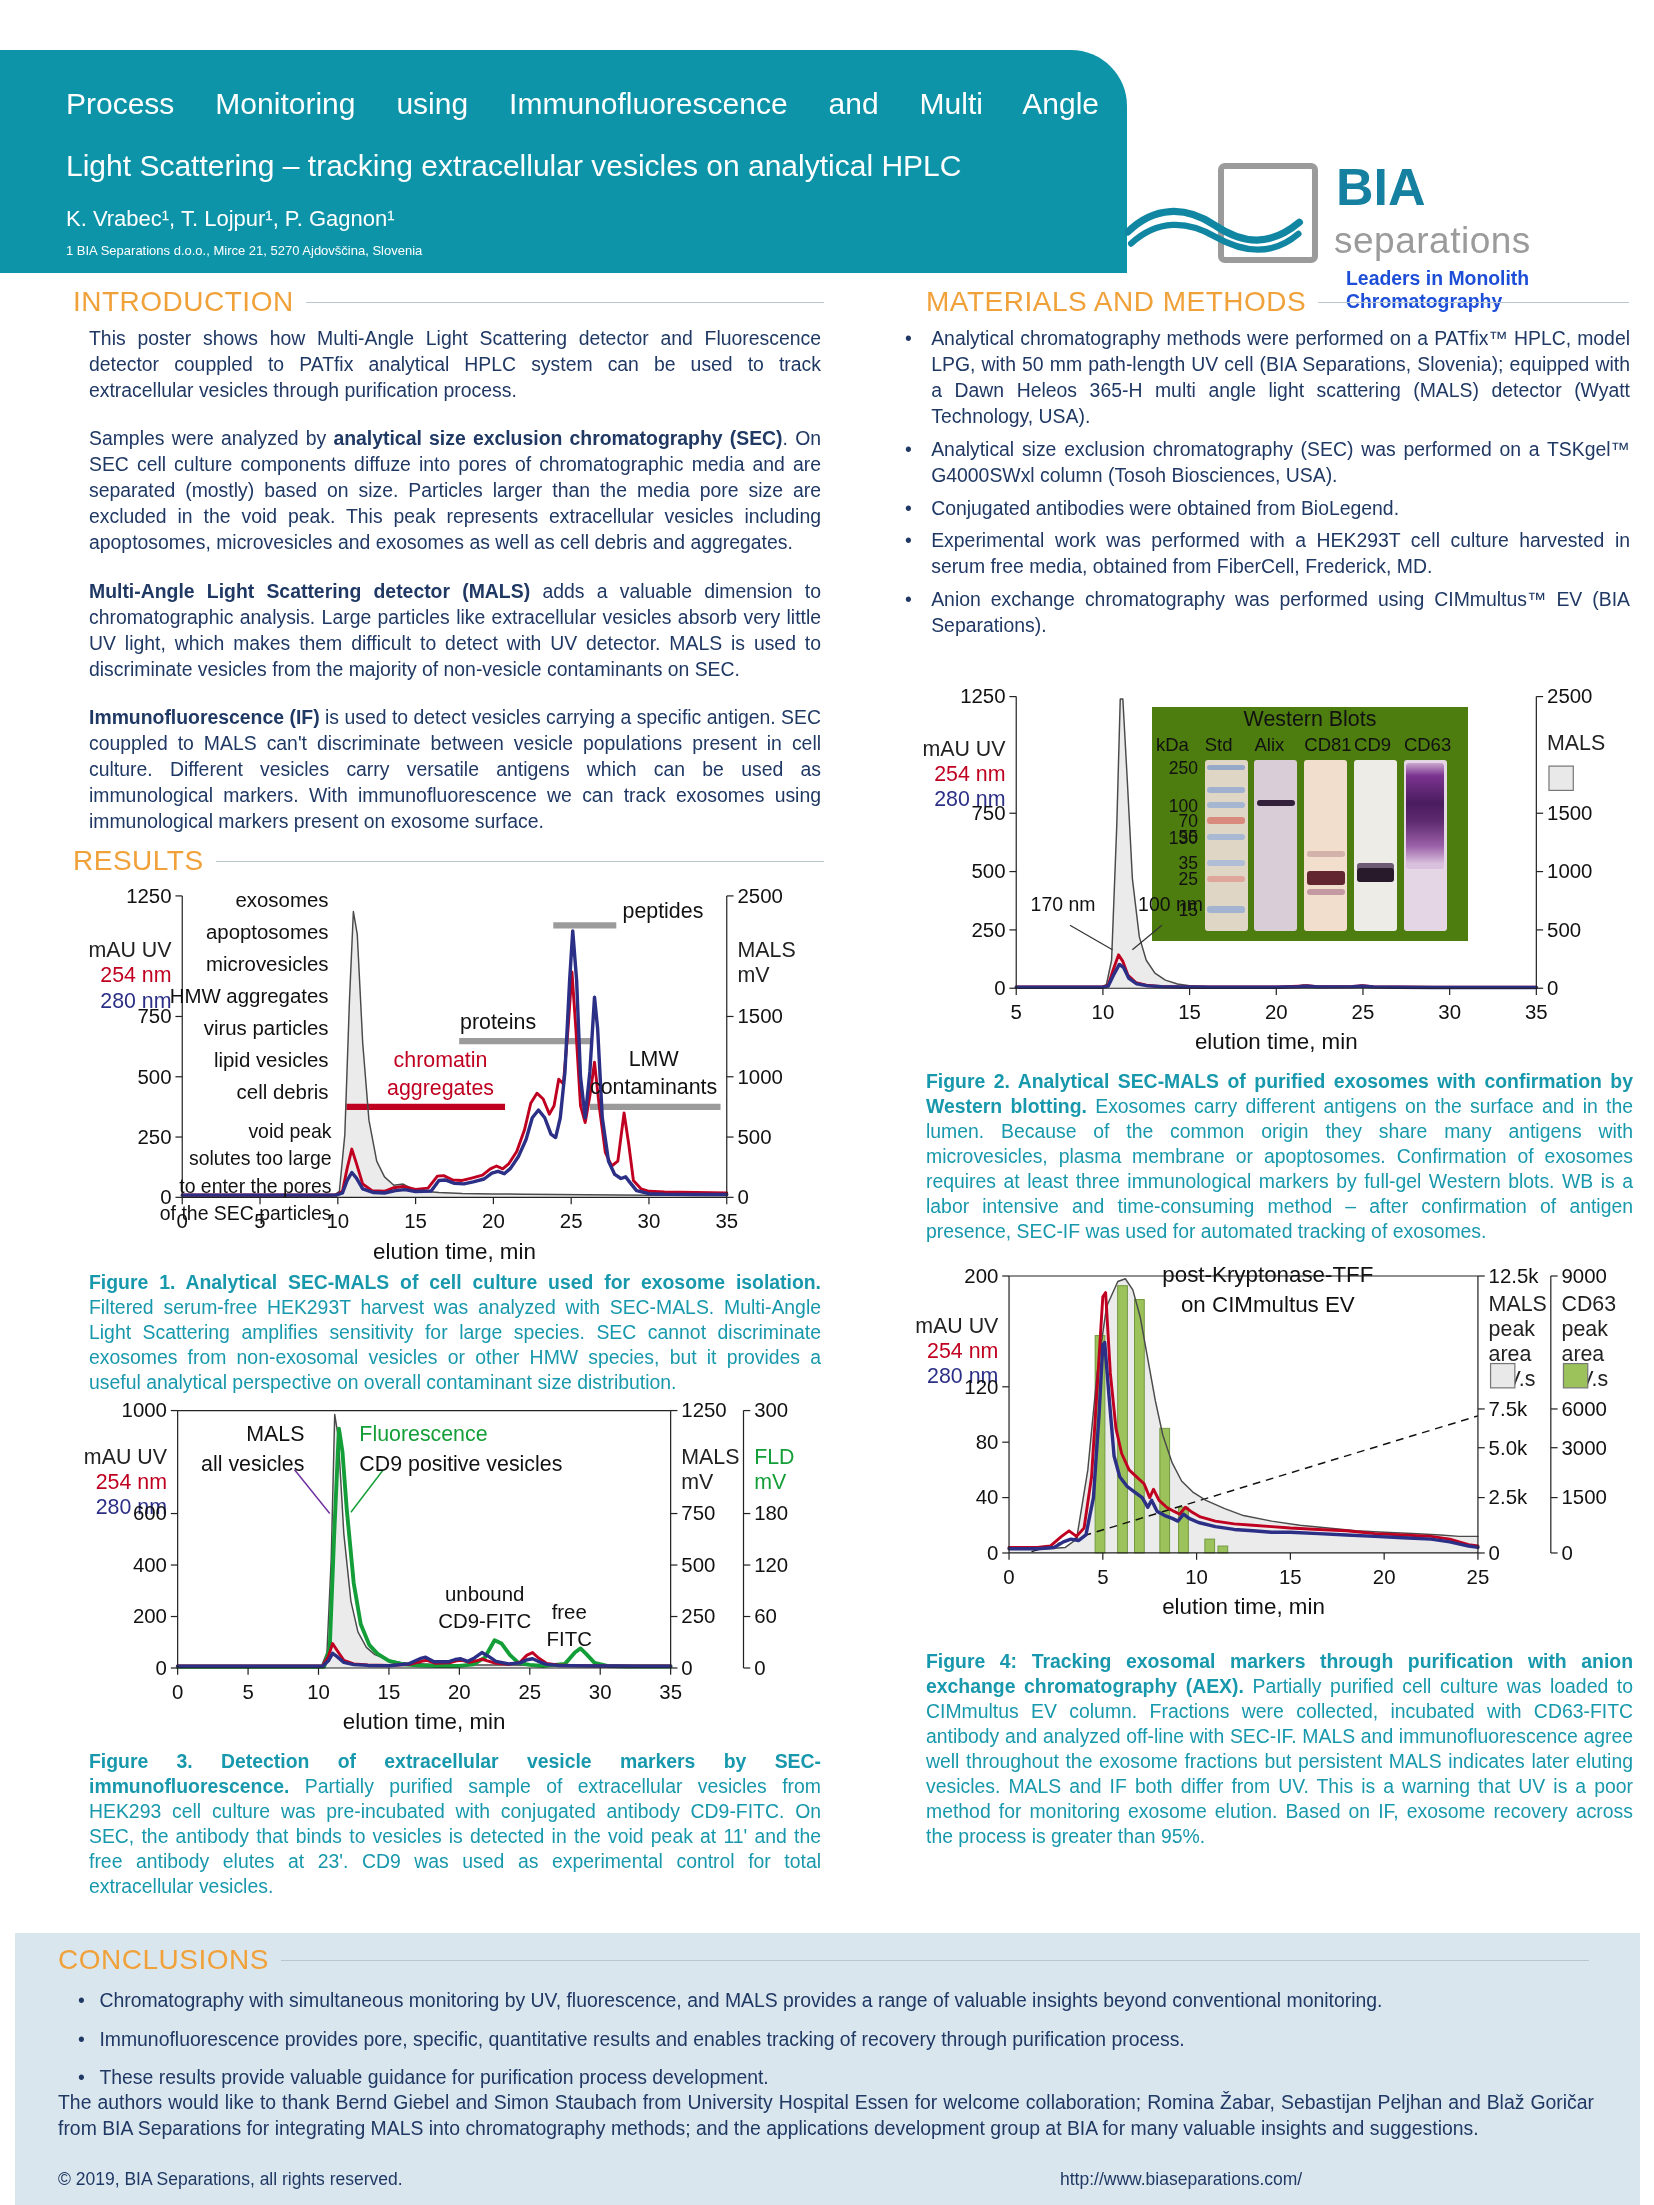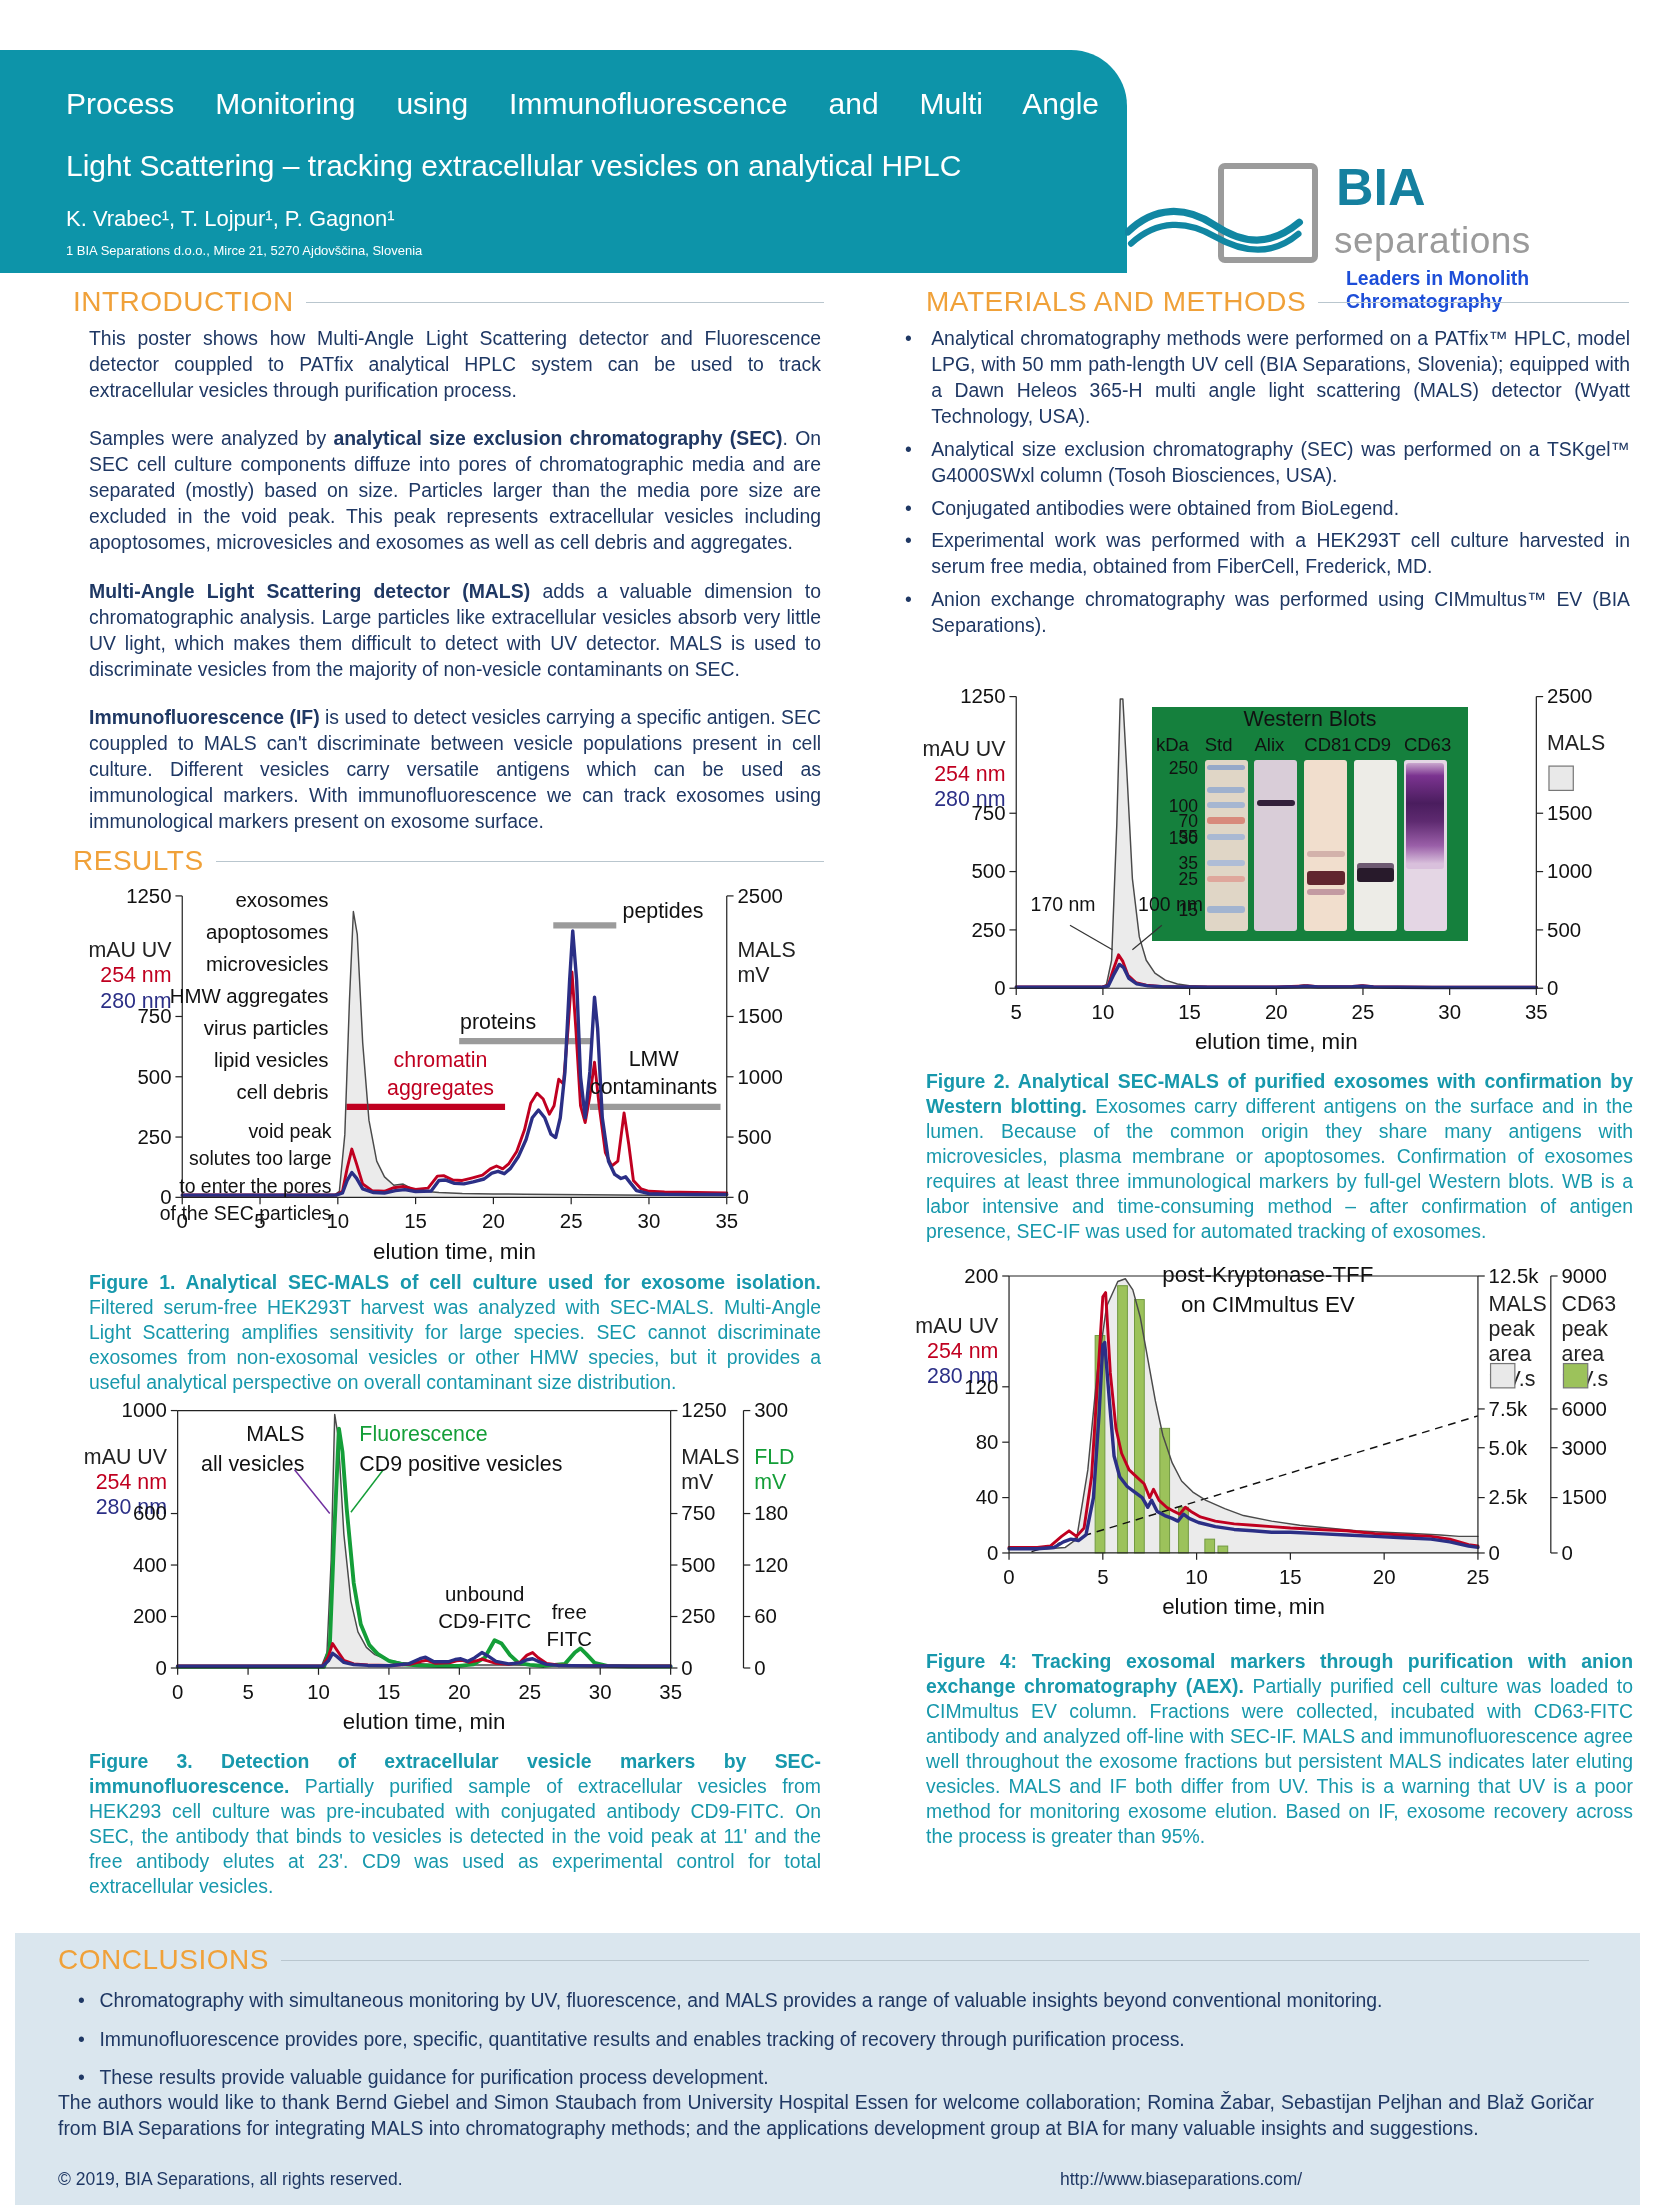--- a/index.html
+++ b/index.html
@@ -27,21 +27,21 @@
   .para{font-size:19.4px;line-height:26px;text-align:justify;color:#1F3864}
   .para b{font-weight:700}
   .mm-item{display:flex;gap:13.6px;margin-bottom:6.8px}
   .mm-item .dot{width:12.6px;font-size:19.4px;line-height:26px}
   .mm-item .txt{flex:1;font-size:19.4px;line-height:26px;text-align:justify}
   .caption{font-size:19.4px;line-height:25px;text-align:justify;color:#1798AC}
   .caption b{font-weight:700}
   .chart{background:#fff}
   .chart svg{position:absolute;left:0;top:0}
   
-  #blot{left:250px;top:30px;width:316px;height:234px;background:#15803d}
+  #blot{left:250px;top:30px;width:316px;height:234px;background:#4d7c0f}
   #blot .btitle{text-align:center;font-size:21.4px;color:#111;height:27px}
   .brow{display:flex;gap:6.8px;padding:0 3.9px}
   .bcell{width:43px;font-size:18.5px;color:#111}
   .bcell.kda{width:42px;text-align:left}
   #blot-body{position:relative;height:171px;margin-top:3.9px}
   .lane{position:relative;height:100%;border-radius:2.9px;overflow:hidden}
   .band{position:absolute;left:6%;width:88%;border-radius:2.9px}
   .kdanum{position:absolute;right:0;font-size:17.5px;color:#111}
   
   #conc-band{left:14.6px;top:1933px;width:1625px;height:273px;background:#DAE6EE}

